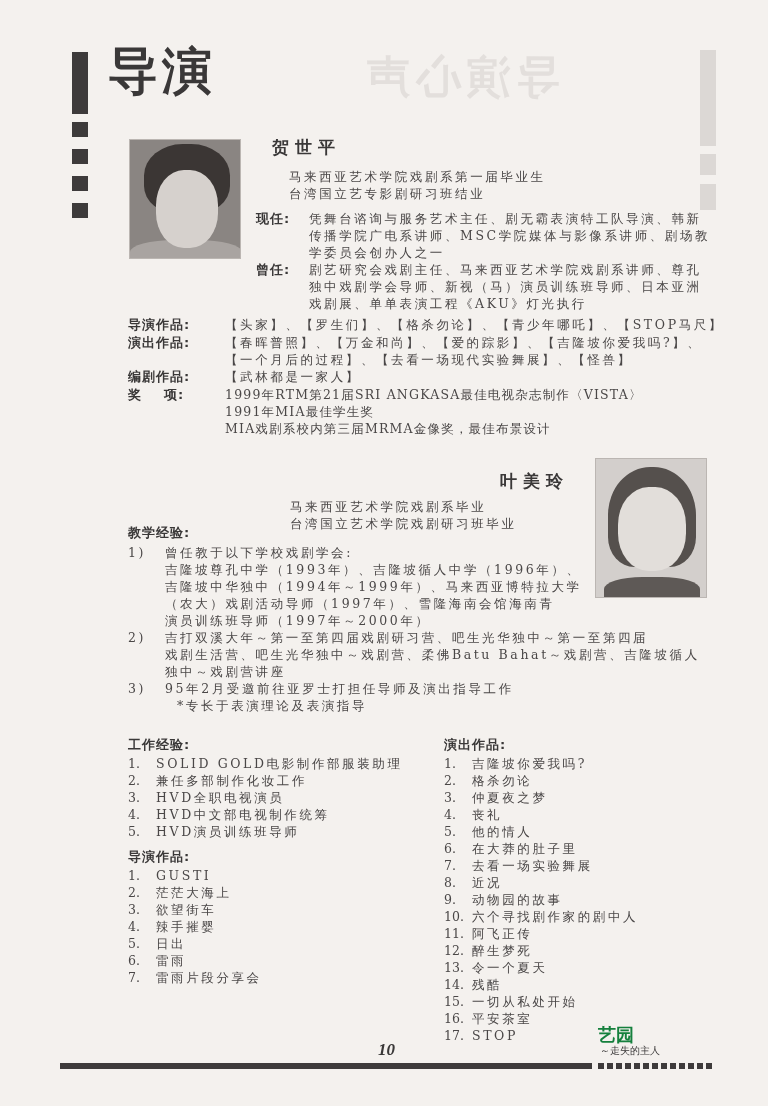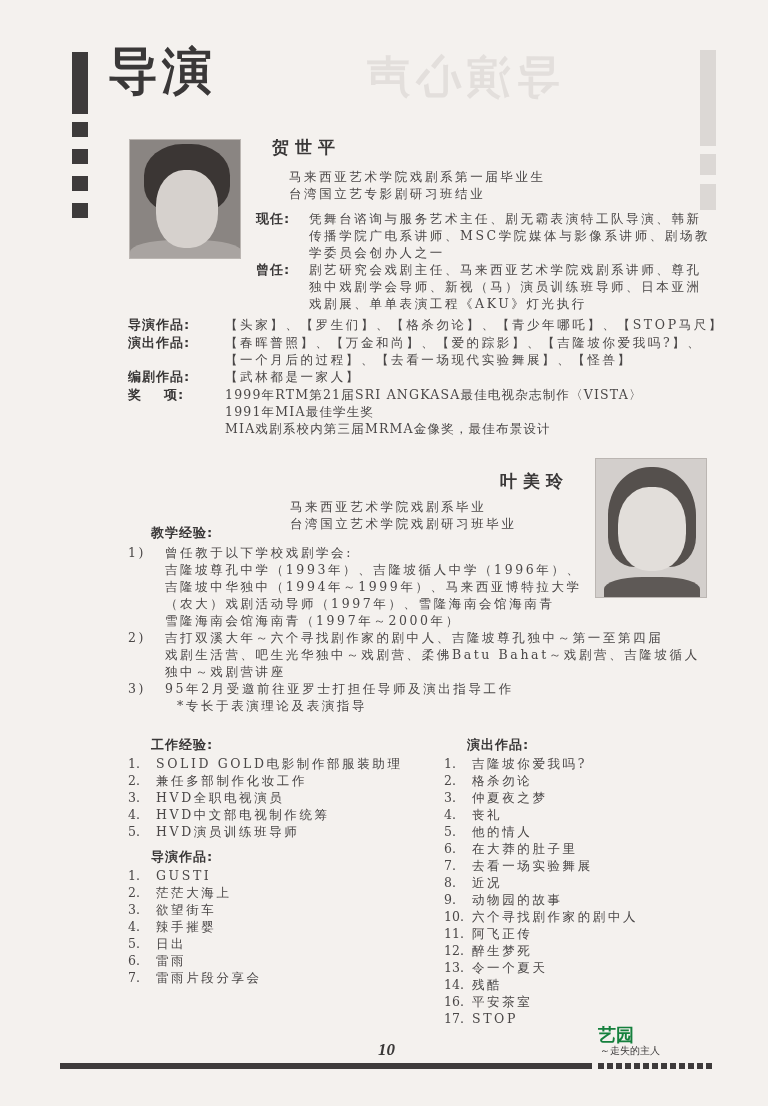--- a/index.html
+++ b/index.html
@@ -71,21 +71,21 @@
   .teach { left: 128px; top: 524px; width: 590px; }
   .teach .num { width: 28px; flex: 0 0 auto; }
   .teach .sec-title { margin-bottom: 2px; }
 
   .jobs { left: 128px; top: 736px; width: 300px; }
   .directed { left: 128px; top: 848px; width: 300px; }
   .acted { left: 444px; top: 736px; width: 290px; }
   .list-item { display: flex; }
   .list-item .n { width: 28px; flex: 0 0 auto; letter-spacing: 0; }
   .list-item .t { flex: 1; }
-  .sec-title { margin-bottom: 1px; margin-left: 23px; }
+  .sec-title { margin-bottom: 1px; }
 
   .footer-num {
     position: absolute; left: 378px; top: 1040px;
     font-family: "Liberation Serif", serif; font-style: italic; font-weight: bold;
     font-size: 17px; color: #3a3838;
   }
   .footer-line { position: absolute; left: 60px; top: 1063px; width: 532px; height: 6px; background: #3e3b3b; }
   .footer-dots { position: absolute; left: 598px; top: 1063px; display: flex; gap: 3px; }
   .footer-dots span { width: 6px; height: 6px; background: #3e3b3b; }
   .logo { position: absolute; left: 598px; top: 1026px; }
@@ -169,27 +169,27 @@
 
   <div class="block teach">
     <div class="lbl sec-title">教学经验:</div>
     <div class="row">
       <span class="txt num">1)</span>
       <div>
         <div class="txt">曾任教于以下学校戏剧学会:</div>
         <div class="txt">吉隆坡尊孔中学（1993年）、吉隆坡循人中学（1996年）、</div>
         <div class="txt">吉隆坡中华独中（1994年～1999年）、马来西亚博特拉大学</div>
         <div class="txt">（农大）戏剧活动导师（1997年）、雪隆海南会馆海南青</div>
-        <div class="txt">雪隆海南会馆海南青（1997年～2000年）</div>
+        <div class="txt">演员训练班导师（1997年～2000年）</div>
       </div>
     </div>
     <div class="row">
       <span class="txt num">2)</span>
       <div>
-        <div class="txt">吉打双溪大年～六个寻找剧作家的剧中人、吉隆坡尊孔独中～第一至第四届</div>
+        <div class="txt">吉打双溪大年～第一至第四届戏剧研习营、吧生光华独中～第一至第四届</div>
         <div class="txt">戏剧生活营、吧生光华独中～戏剧营、柔佛Batu Bahat～戏剧营、吉隆坡循人</div>
         <div class="txt">独中～戏剧营讲座</div>
       </div>
     </div>
     <div class="row">
       <span class="txt num">3)</span>
       <div>
         <div class="txt">95年2月受邀前往亚罗士打担任导师及演出指导工作</div>
         <div class="txt" style="padding-left:12px">*专长于表演理论及表演指导</div>
       </div>
@@ -304,20 +304,24 @@
       </div>
     <div class="list-item txt">
         <span class="n">13.</span>
         <span class="t">令一个夏天</span>
       </div>
     <div class="list-item txt">
         <span class="n">14.</span>
         <span class="t">残酷</span>
       </div>
     <div class="list-item txt">
+        <span class="n">15.</span>
+        <span class="t">一切从私处开始</span>
+      </div>
+    <div class="list-item txt">
         <span class="n">16.</span>
         <span class="t">平安茶室</span>
       </div>
     <div class="list-item txt">
         <span class="n">17.</span>
         <span class="t">STOP</span>
       </div>
   </div>
 
   <div class="footer-num">10</div>

